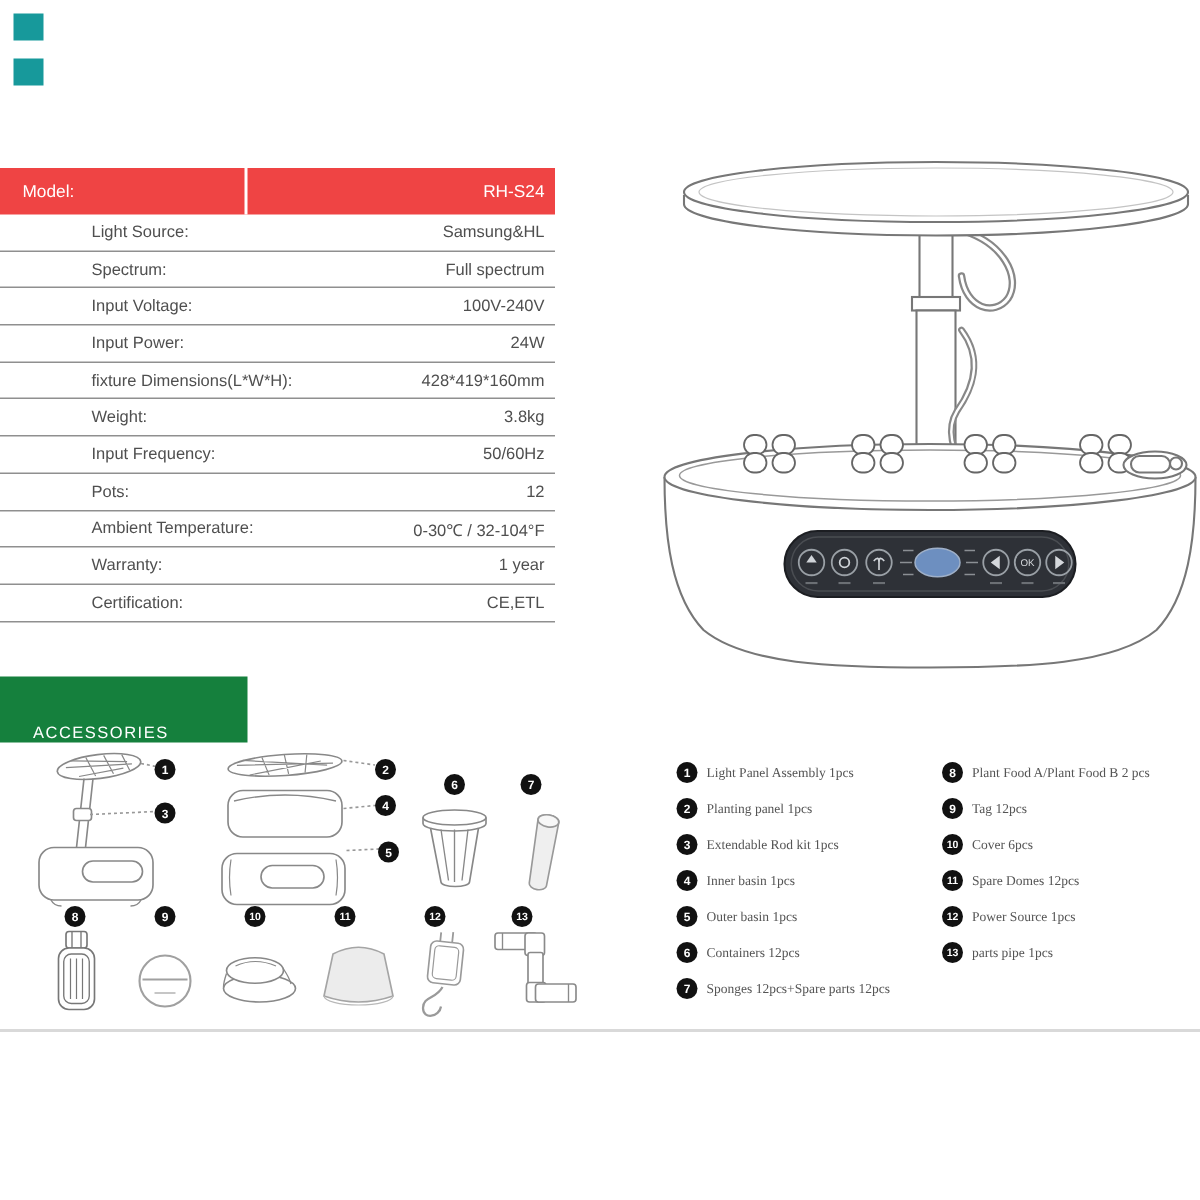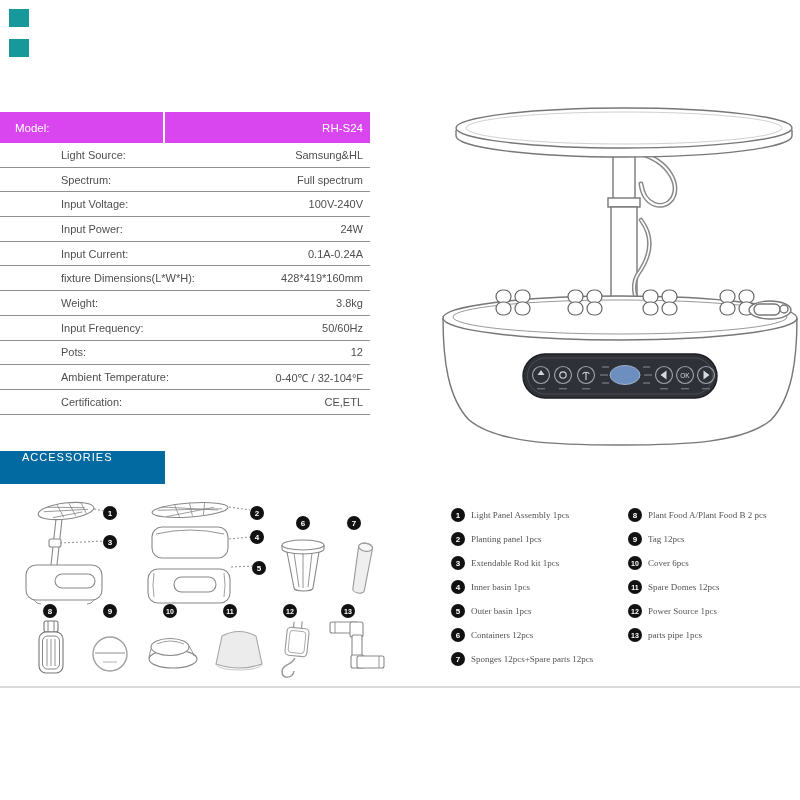--- a/index.html
+++ b/index.html
@@ -5,33 +5,33 @@
   html,body{margin:0;padding:0;background:#fff;}
   #canvas{position:relative;width:800px;height:800px;background:#fff;overflow:hidden;
           font-family:"Liberation Sans", sans-serif;color:#4d4d4d;}
 
   
   .corner-sq{position:absolute;left:9px;width:20px;height:18px;background:#17999b;}
   .sq1{top:9px;} .sq2{top:39px;}
 
   
   .spec-table{position:absolute;left:0;top:112px;width:370px;}
-  .spec-header{position:relative;height:31px;background:#d946ef;display:flex;align-items:center;
+  .spec-header{position:relative;height:31px;background:#ef4444;display:flex;align-items:center;
                color:#fff;font-size:11.5px;}
   .spec-header .hdiv{position:absolute;left:163px;top:0;width:2px;height:31px;background:#fff;}
   .h-label{padding-left:15px;}
   .h-value{margin-left:auto;padding-right:7px;}
   .spec-row{height:23.7px;display:flex;align-items:center;border-bottom:1px solid #8f8f8f;
             font-size:11px;color:#4f4f4f;padding-left:46px;}
   .spec-row .label{padding-left:15px;white-space:nowrap;}
   .spec-row .value{margin-left:auto;padding-right:7px;white-space:nowrap;}
 
   
-  .acc-banner{position:absolute;left:0;top:451px;width:165px;height:33px;background:#0369a1;
-              color:#fff;font-size:11px;letter-spacing:1px;display:flex;align-items:flex-start;}
+  .acc-banner{position:absolute;left:0;top:451px;width:165px;height:44px;background:#15803d;
+              color:#fff;font-size:11px;letter-spacing:1px;display:flex;align-items:flex-end;}
   .acc-banner span{padding-left:22px;}
 
   
   .acc-list{position:absolute;list-style:none;margin:0;padding:0;}
   .acc-list-left{left:451px;top:508px;}
   .acc-list-right{left:628px;top:508px;}
   .acc-item{display:flex;align-items:center;height:14px;margin-bottom:10px;}
   .num-badge{width:14px;height:14px;border-radius:50%;background:#111;color:#fff;
              display:flex;align-items:center;justify-content:center;
              font-size:8px;font-weight:bold;flex:0 0 14px;}
@@ -71,42 +71,42 @@
     </div>
     <div class="spec-row">
       <span class="label">Input Voltage:</span>
       <span class="value">100V-240V</span>
     </div>
     <div class="spec-row">
       <span class="label">Input Power:</span>
       <span class="value">24W</span>
     </div>
     <div class="spec-row">
-      <span class="label">Input Current:</span>
-      <span class="value">0.1A-0.24A</span>
-    </div>
-    <div class="spec-row">
       <span class="label">fixture Dimensions(L*W*H):</span>
       <span class="value">428*419*160mm</span>
     </div>
     <div class="spec-row">
       <span class="label">Weight:</span>
       <span class="value">3.8kg</span>
     </div>
     <div class="spec-row">
       <span class="label">Input Frequency:</span>
       <span class="value">50/60Hz</span>
     </div>
     <div class="spec-row">
       <span class="label">Pots:</span>
       <span class="value">12</span>
     </div>
     <div class="spec-row">
       <span class="label">Ambient Temperature:</span>
-      <span class="value">0-40℃ / 32-104°F</span>
+      <span class="value">0-30℃ / 32-104°F</span>
+    </div>
+    <div class="spec-row">
+      <span class="label">Warranty:</span>
+      <span class="value">1 year</span>
     </div>
     <div class="spec-row">
       <span class="label">Certification:</span>
       <span class="value">CE,ETL</span>
     </div>
   </div>
 
   <svg class="device-svg" width="365" height="352" viewBox="0 0 365 352">
     <g fill="none" stroke="#777" stroke-width="1.4">
 

